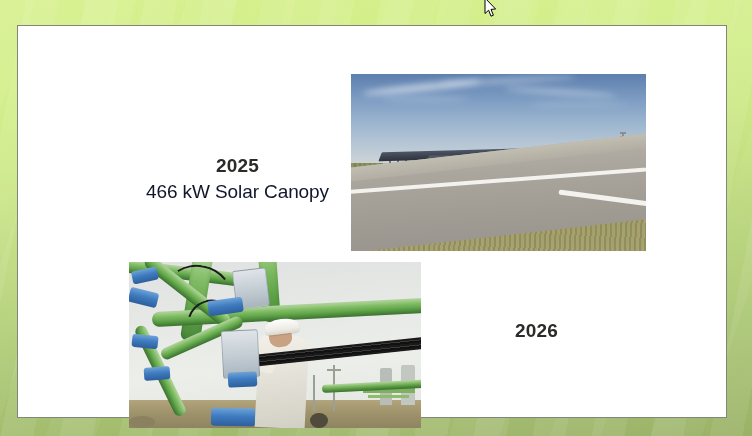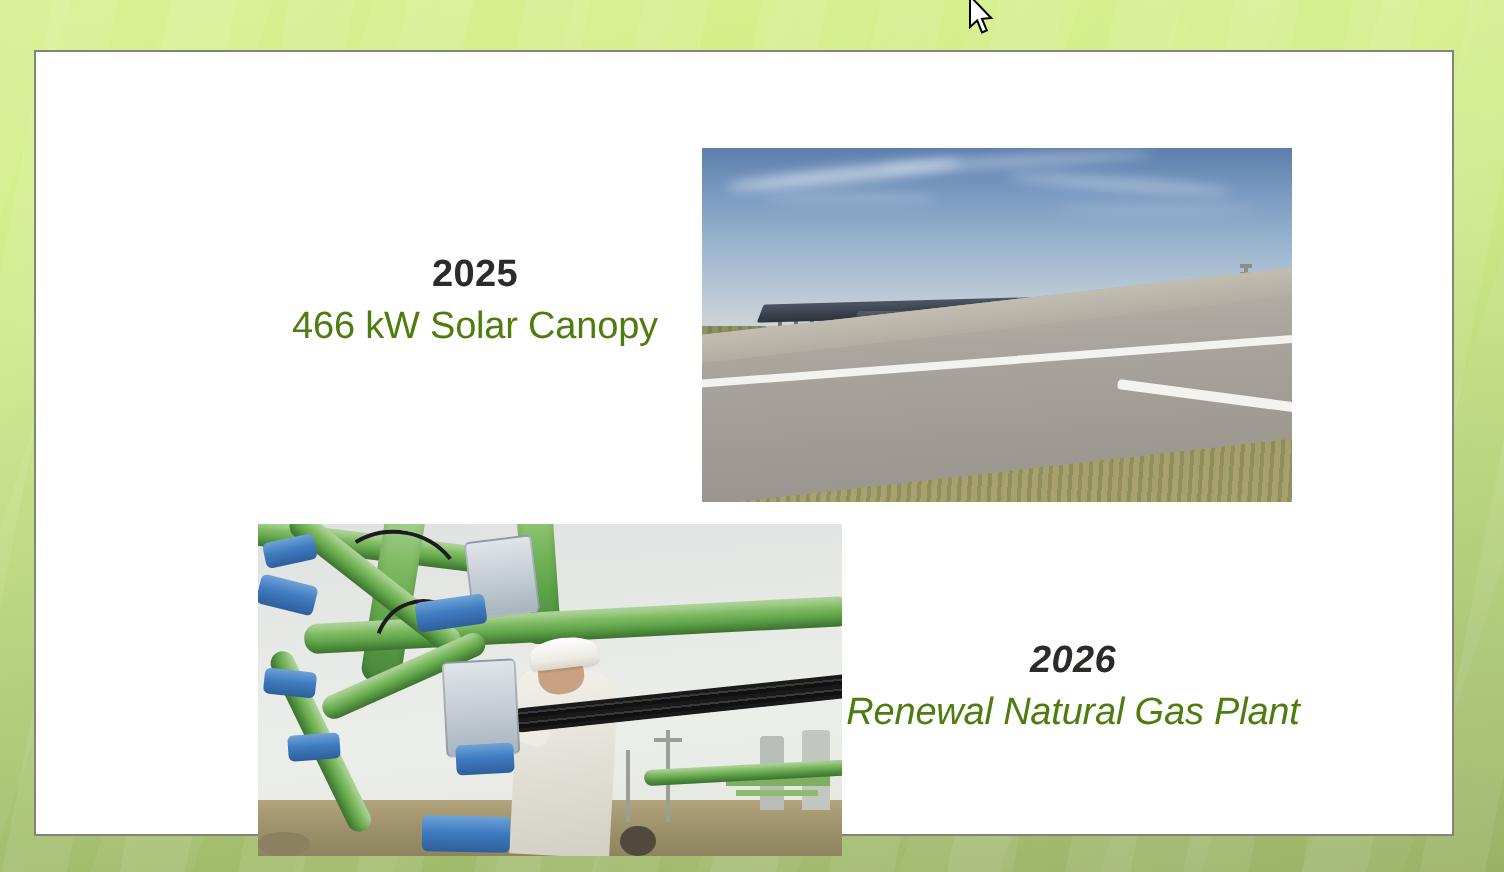--- a/index.html
+++ b/index.html
@@ -113,35 +113,34 @@
   .caption .year {
     font-size: 19px;
     font-weight: 700;
     color: #2b2b29;
     letter-spacing: 0.2px;
     line-height: 26px;
   }
   .caption .desc {
     font-size: 19px;
     font-weight: 400;
-    color: #4d7c0f;
+    color: #0f172a;
     line-height: 25px;
     letter-spacing: -0.1px;
   }
 
   #caption-2025 {
     left: 88px;
-    top: 99px;
+    top: 127px;
     width: 263px;
   }
   #caption-2026 {
     left: 398px;
     top: 292px;
     width: 241px;
-    font-style: italic;
   }
 
   
   .photo {
     position: absolute;
     overflow: hidden;
     background: #cfd6dd;
   }
   #photo-solar {
     left: 333px;
@@ -556,21 +555,20 @@
       <div class="actuator a1"></div>
       <div class="actuator a4"></div>
       <div class="actuator a5"></div>
       <div class="actuator a2"></div>
       <div class="actuator a6"></div>
       <div class="ground-blob gb1"></div>
     </div>
 
     <div class="caption" id="caption-2026">
       <div class="year">2026</div>
-      <div class="desc">Renewal Natural Gas Plant</div>
     </div>
 
 
   </div>
 
   <svg id="cursor" viewBox="0 0 13 20">
     <path d="M1,0 L1,15.5 L4.6,12.2 L7.0,18.2 L9.4,17.2 L7.0,11.4 L11.6,11.0 Z" fill="#ffffff" stroke="#000000" stroke-width="1"></path>
   </svg>
 
 </div>

